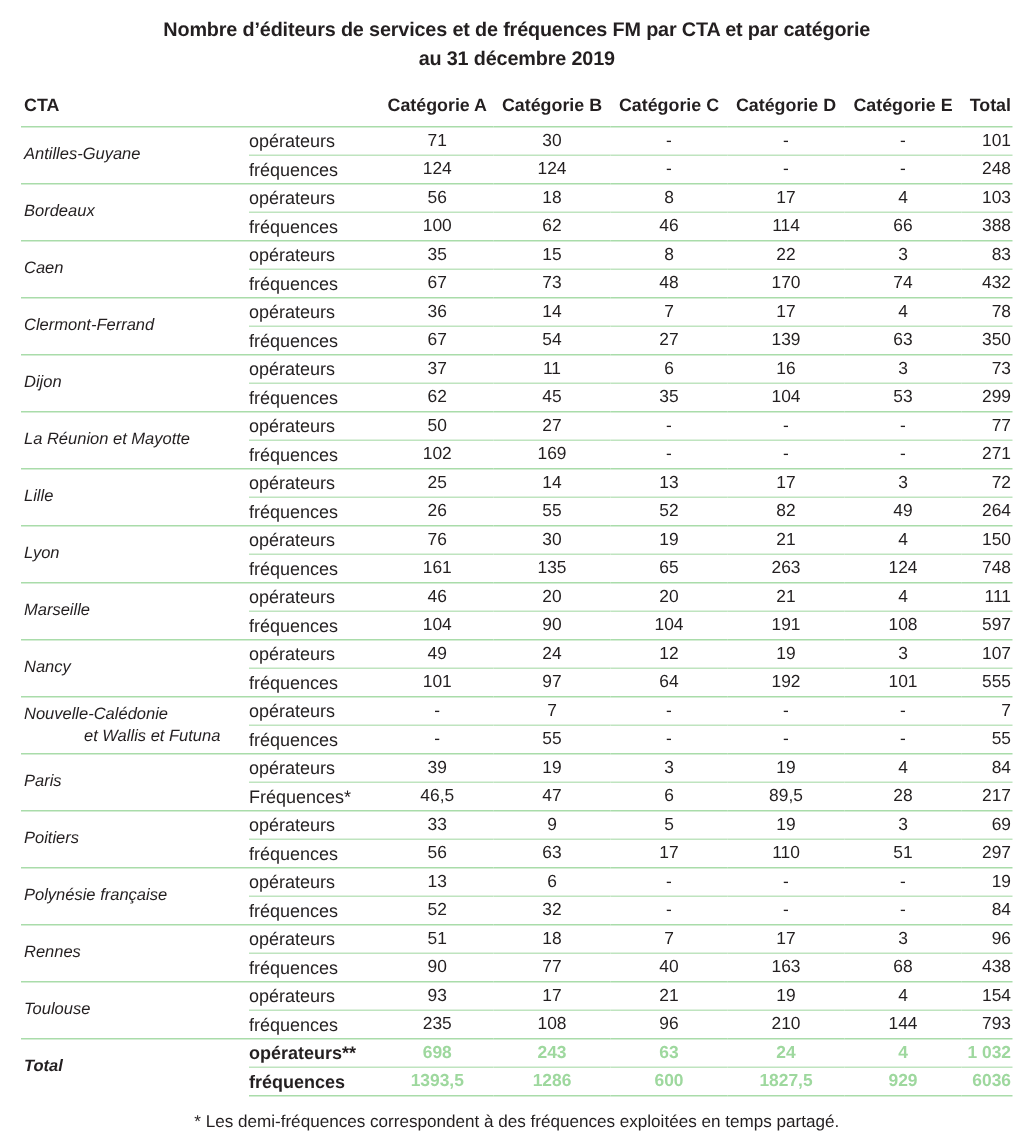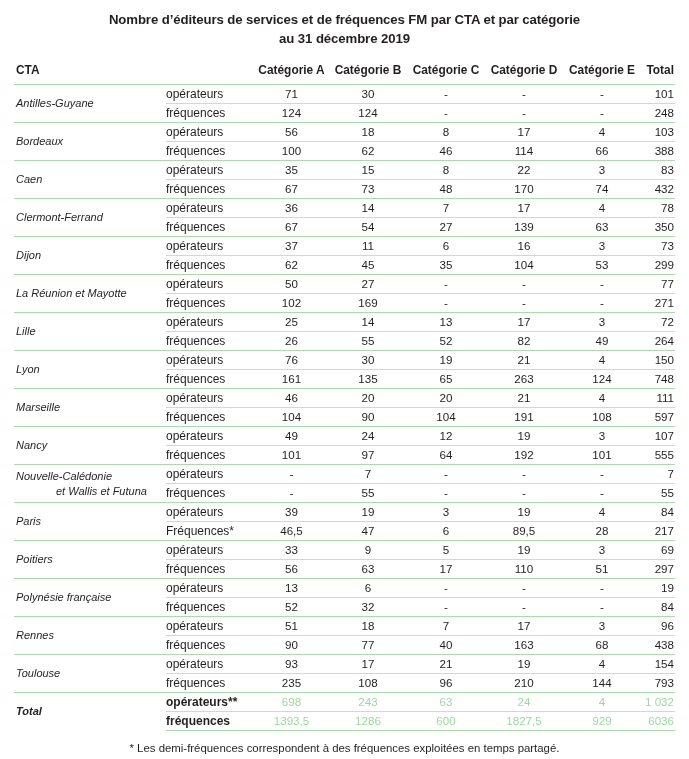--- a/index.html
+++ b/index.html
@@ -121,21 +121,21 @@
   
   tr.total-start td {
     border-top: 1.6px solid #a9dcaa;
   }
 
   tr.total-row td {
     font-weight: bold;
   }
   tr.total-row td.num {
     color: #9ed89e;
-    font-weight: normal;
+    font-weight: bold;
     margin-top: 24px;
   }
   tr.total-row td.kind { color: #231f20; }
   tr.total-row td.cta-name { color: #231f20; font-weight: bold; }
 
   tr.total-bottom td {
     border-bottom: 1.6px solid #a9dcaa;
   }
 
   

